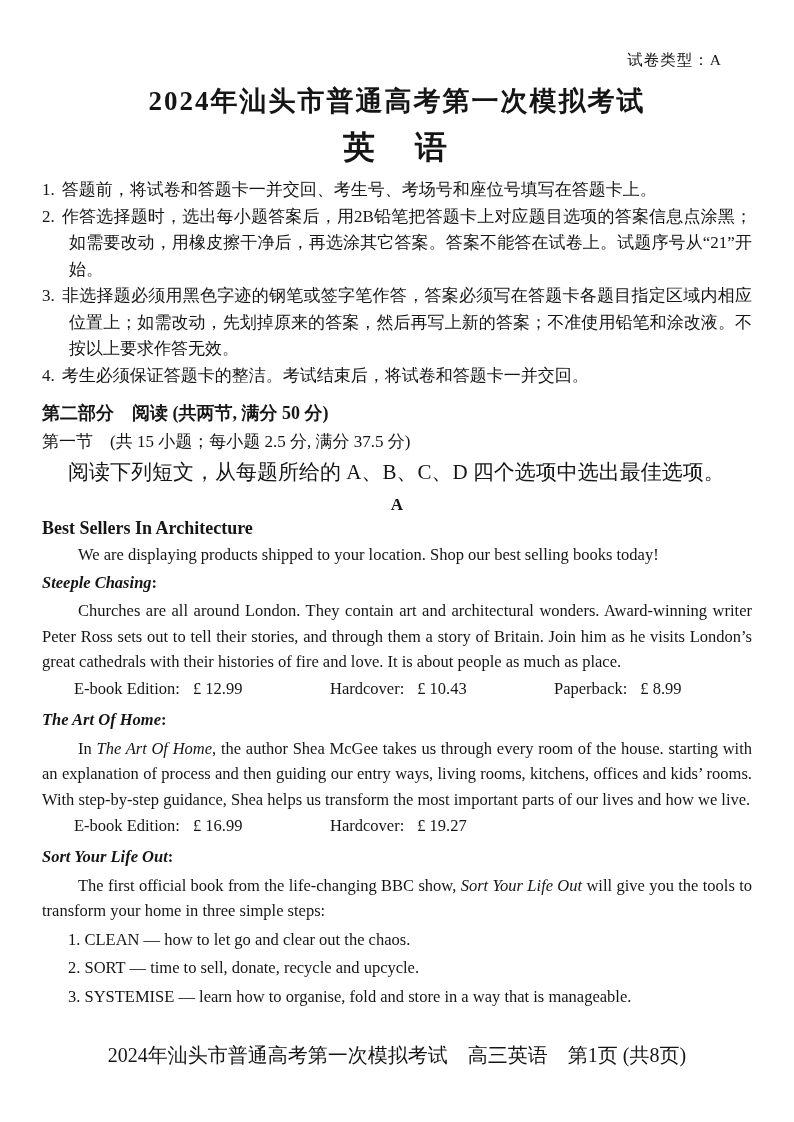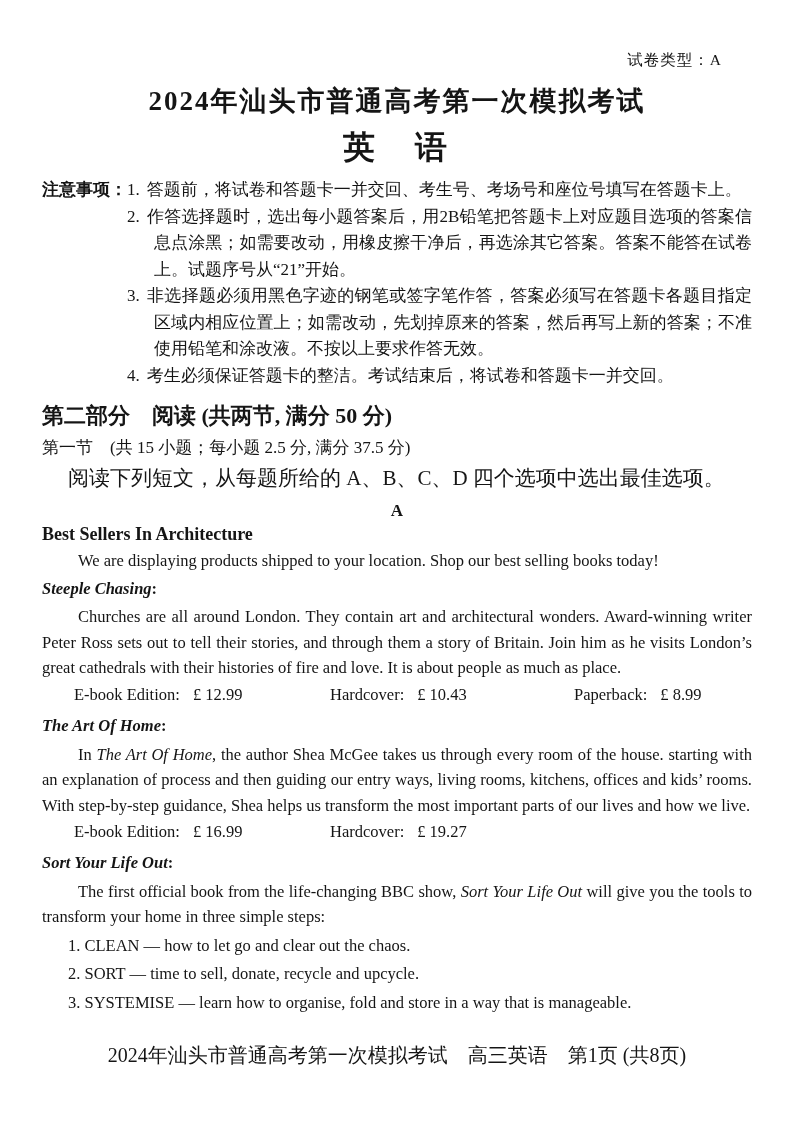--- a/index.html
+++ b/index.html
@@ -51,21 +51,21 @@
     white-space: nowrap;
   }
   .notes-items { flex: 1; }
   .note-item {
     padding-left: 27px;
     text-indent: -27px;
     text-align: justify;
   }
   .note-num { margin-right: 7px; }
   .part-heading {
-    font-size: 22px;
+    font-size: 18px;
     font-weight: 700;
     margin-top: 12px;
   }
   .section-line { font-size: 17px; margin-top: 5px; }
   .instruction {
     font-size: 21px;
     margin-top: 5px;
     text-indent: 26px;
   }
   .passage-label {
@@ -97,21 +97,21 @@
   .price-row {
     position: relative;
     height: 26px;
     margin-top: 4px;
     font-size: 16.5px;
   }
   .price { position: absolute; top: 0; white-space: nowrap; }
   .price .pval { margin-left: 13px; }
   .pos0 { left: 32px; }
   .pos1 { left: 288px; }
-  .pos2 { left: 532px; }
+  .pos2 { left: 512px; }
   .steps { margin-top: 1px; }
   .step {
     font-size: 16.5px;
     line-height: 1.55;
     padding-left: 26px;
     margin-top: 3px;
   }
   .footer {
     position: absolute;
     left: 0;
@@ -126,21 +126,20 @@
 
 <div class="page">
 
   <div class="exam-type">试卷类型：A</div>
 
   <h1 class="main-title">2024年汕头市普通高考第一次模拟考试</h1>
   <h2 class="subject-title">英　语</h2>
 
 
   <div class="notes">
-    <div class="notes-label">注意事项：</div>
     <div class="notes-items">
       <div class="note-item"><span class="note-num">1.</span><span class="note-text">答题前，将试卷和答题卡一并交回、考生号、考场号和座位号填写在答题卡上。</span></div>
       <div class="note-item"><span class="note-num">2.</span><span class="note-text">作答选择题时，选出每小题答案后，用2B铅笔把答题卡上对应题目选项的答案信息点涂黑；如需要改动，用橡皮擦干净后，再选涂其它答案。答案不能答在试卷上。试题序号从“21”开始。</span></div>
       <div class="note-item"><span class="note-num">3.</span><span class="note-text">非选择题必须用黑色字迹的钢笔或签字笔作答，答案必须写在答题卡各题目指定区域内相应位置上；如需改动，先划掉原来的答案，然后再写上新的答案；不准使用铅笔和涂改液。不按以上要求作答无效。</span></div>
       <div class="note-item"><span class="note-num">4.</span><span class="note-text">考生必须保证答题卡的整洁。考试结束后，将试卷和答题卡一并交回。</span></div>
     </div>
   </div>
 
   <div class="part-heading">第二部分　阅读 (共两节, 满分 50 分)</div>
   <div class="section-line">第一节　(共 15 小题；每小题 2.5 分, 满分 37.5 分)</div>

